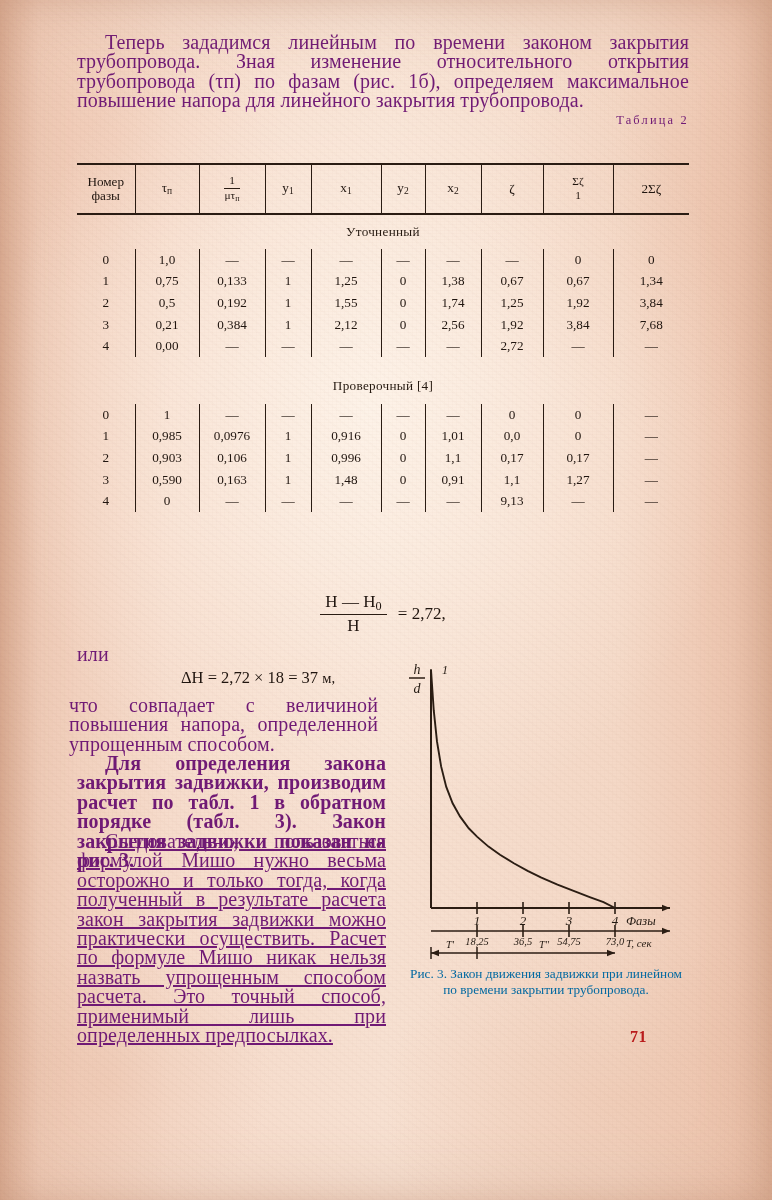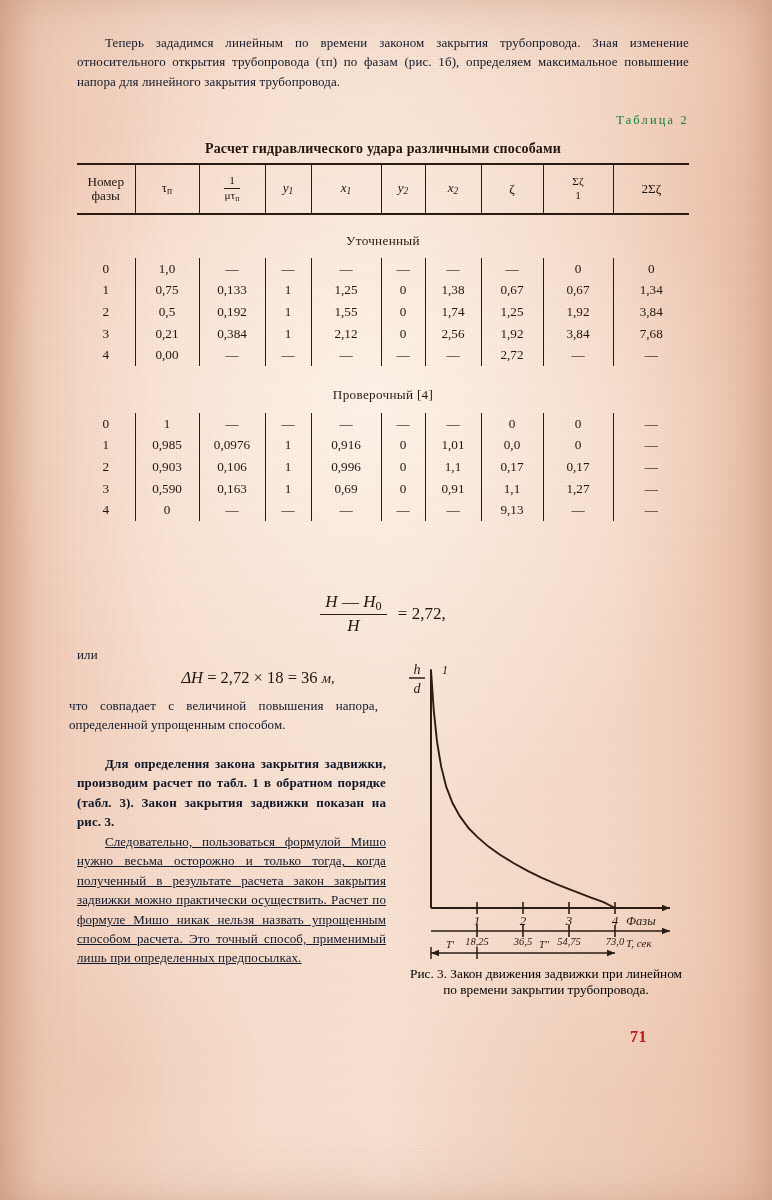--- a/index.html
+++ b/index.html
@@ -32,28 +32,28 @@
   #vign{
     position:absolute;inset:0;pointer-events:none;
     box-shadow:inset 0 0 70px rgba(176,122,92,.30), inset 0 0 22px rgba(176,122,92,.18);
   }
   #page{position:absolute;inset:0;}
 
   .blk{position:absolute;}
 
   
   .body-par{
-    font-size:13px;line-height:19.4px;
+    font-size:20px;line-height:19.4px;
     text-align:justify;
     letter-spacing:.1px;
-    color:#0f172a;
+    color:#701a75;
   }
   .ind{text-indent:28px;}
   .smallcaps-tab{
-    font-size:12.4px;letter-spacing:2.2px;color:#15803d;
+    font-size:12.4px;letter-spacing:2.2px;color:#701a75;
   }
   .tab-title{
     font-size:14px;font-weight:bold;text-align:center;letter-spacing:.2px;color:#20150f;
   }
   .sect-lbl{
     font-size:13.4px;text-align:center;color:#24180f;letter-spacing:.3px;
   }
 
   
   table.t2{
@@ -77,33 +77,33 @@
   td.dt{height:21.6px;font-size:13.4px;}
   td.first{font-size:13.2px;}
   .dash{font-size:13px;letter-spacing:0;}
   .hdr-row th{padding-top:1px;padding-bottom:1px;}
 
   
   .frac{display:inline-block;text-align:center;line-height:1.0;font-size:11.4px;}
   .frac .num{display:block;border-bottom:1.1px solid #2a1c13;padding:0 2px 1px;}
   .frac .den{display:block;padding-top:1px;}
   .sub{font-size:.72em;vertical-align:-.22em;}
-  .ital{font-style:italic;}
+  .ital{}
 
   
   .formula{font-size:17px;text-align:center;color:#20150f;}
   .fr{display:inline-block;vertical-align:middle;text-align:center;line-height:1.12;}
   .fr .n{display:block;border-bottom:1.4px solid #2a1c13;padding:0 5px 1px;}
   .fr .d{display:block;padding-top:1px;}
 
   
   #figwrap{position:absolute;left:404px;top:648px;width:282px;height:312px;}
   #figcap{
     position:absolute;left:404px;top:966px;width:284px;
-    font-size:13.3px;line-height:16.2px;text-align:center;color:#000000;
+    font-size:13.3px;line-height:16.2px;text-align:center;color:#0369a1;
   }
   #pageno{
     position:absolute;left:630px;top:1028px;
     font-size:16px;font-weight:bold;color:#b91c1c;letter-spacing:.5px;
   }
   svg{display:block;}
   svg text{font-family:"Liberation Serif","DejaVu Serif",serif;fill:#241a12;}
   .ink{stroke:#2b1d13;fill:none;}
 </style>
 </head>
@@ -111,21 +111,20 @@
 
 <div id="paper"></div>
 <div id="grain"></div>
 
 <div id="page">
 
   <div class="blk body-par ind" style="left:77px;top:33px;width:612px;">Теперь зададимся линейным по времени законом закрытия трубопровода. Зная изменение относительного открытия трубопровода (τп) по фазам (рис. 1б), определяем максимальное повышение напора для линейного закрытия трубопровода.</div>
 
   <div class="blk smallcaps-tab" style="left:0;top:113px;width:689px;text-align:right;">Таблица 2</div>
 
-  <div class="blk tab-title" style="left:77px;top:141px;width:612px;">Расчет гидравлического удара различными способами</div>
 
   <div class="blk" style="left:77px;top:163px;">
     <table class="t2">
       <colgroup>
         <col style="width:58px">
           <col style="width:64px">
           <col style="width:66px">
         <col style="width:46px">
           <col style="width:70px">
           <col style="width:44px">
@@ -168,21 +167,21 @@
               <span class="num" style="border-bottom:none;">Σζ</span>
               <span class="den">1</span>
             </span>
           </th>
           <th class="hd vsep">2Σζ</th>
         </tr>
       </thead>
 
       <tbody id="tbody-sections">
           <tr>
-            <td colspan="10" class="sect-lbl rule-mid" style="height: 34px; padding-top: 9px; vertical-align: middle;">Уточненный</td>
+            <td colspan="10" class="sect-lbl rule-mid" style="height: 34px; vertical-align: middle;">Уточненный</td>
           </tr>
           <tr>
             <td class="dt first">0</td>
             <td class="dt vsep">1,0</td>
             <td class="dt vsep dash">—</td>
             <td class="dt vsep dash">—</td>
             <td class="dt vsep dash">—</td>
             <td class="dt vsep dash">—</td>
             <td class="dt vsep dash">—</td>
             <td class="dt vsep dash">—</td>
@@ -274,21 +273,21 @@
             <td class="dt vsep">1,1</td>
             <td class="dt vsep">0,17</td>
             <td class="dt vsep">0,17</td>
             <td class="dt vsep dash">—</td>
           </tr>
           <tr>
             <td class="dt first">3</td>
             <td class="dt vsep">0,590</td>
             <td class="dt vsep">0,163</td>
             <td class="dt vsep">1</td>
-            <td class="dt vsep">0,69</td>
+            <td class="dt vsep">1,48</td>
             <td class="dt vsep">0</td>
             <td class="dt vsep">0,91</td>
             <td class="dt vsep">1,1</td>
             <td class="dt vsep">1,27</td>
             <td class="dt vsep dash">—</td>
           </tr>
           <tr>
             <td class="dt first">4</td>
             <td class="dt vsep">0</td>
             <td class="dt vsep dash">—</td>
@@ -315,21 +314,21 @@
 
   <div class="blk body-par" style="left:77px;top:645px;width:120px;">или</div>
 
   <div class="blk formula" style="left:108px;top:668px;width:300px;text-align:center;font-size:16.5px;">
     <span class="ital">ΔH</span>
     <span>=</span>
     <span>2,72</span>
     <span>×</span>
     <span>18</span>
     <span>=</span>
-    <span>36</span>
+    <span>37</span>
     <span class="ital" style="font-size:14.5px;">м,</span>
   </div>
 
   <div class="blk body-par" style="left:69px;top:696px;width:309px;">что совпадает с величиной повышения напора, определенной упрощенным способом.</div>
   <div class="blk body-par ind" style="left:77px;top:754px;width:309px;font-weight:bold;">Для определения закона закрытия задвижки, производим расчет по табл. 1 в обратном порядке (табл. 3). Закон закрытия задвижки показан на рис. 3.</div>
   <div class="blk body-par ind" style="left:77px;top:832px;width:309px;text-decoration:underline;">Следовательно, пользоваться формулой Мишо нужно весьма осторожно и только тогда, когда полученный в результате расчета закон закрытия задвижки можно практически осуществить. Расчет по формуле Мишо никак нельзя назвать упрощенным способом расчета. Это точный способ, применимый лишь при определенных предпосылках.</div>
 
   <div id="figwrap">
     <svg width="282" height="312" viewBox="0 0 282 312">
 

